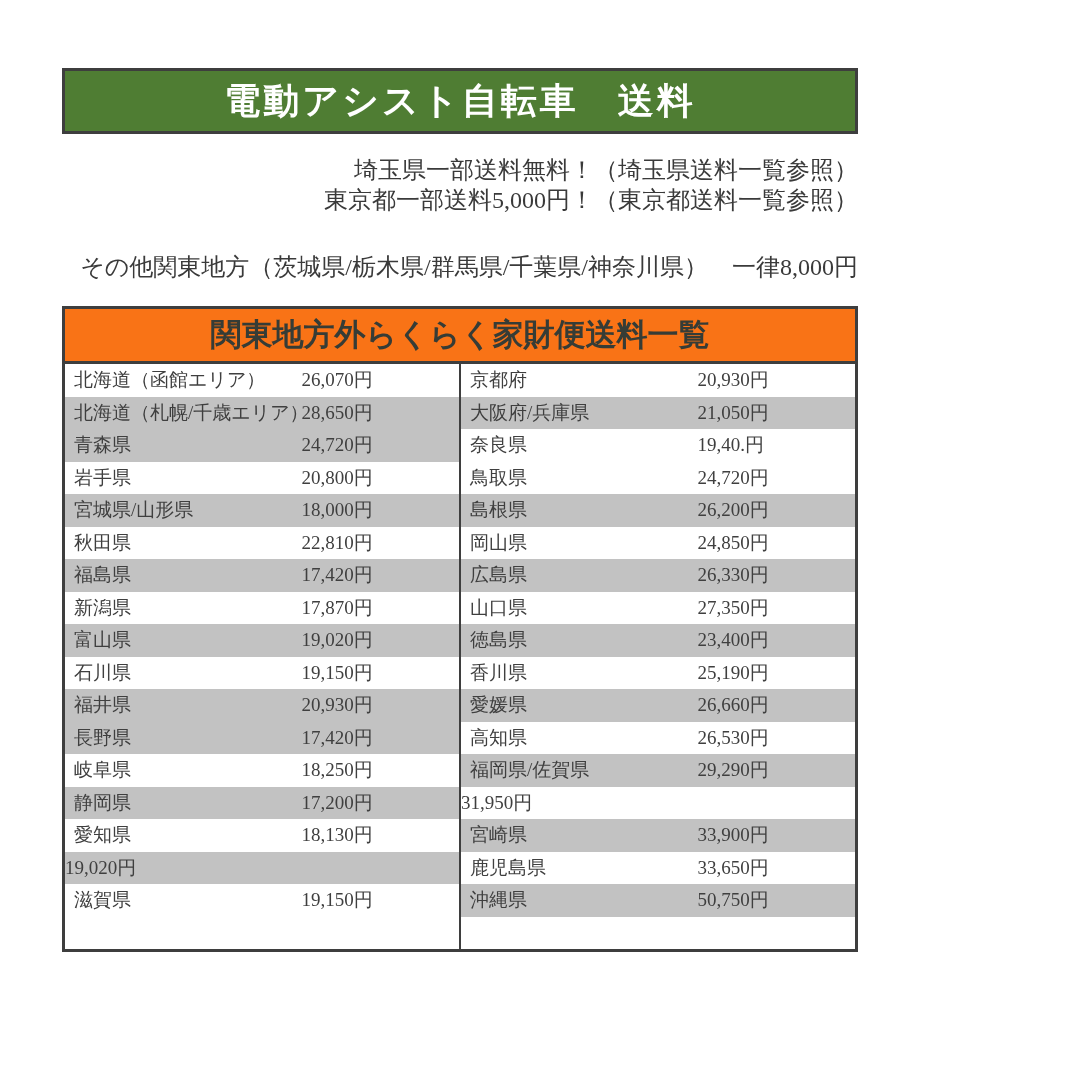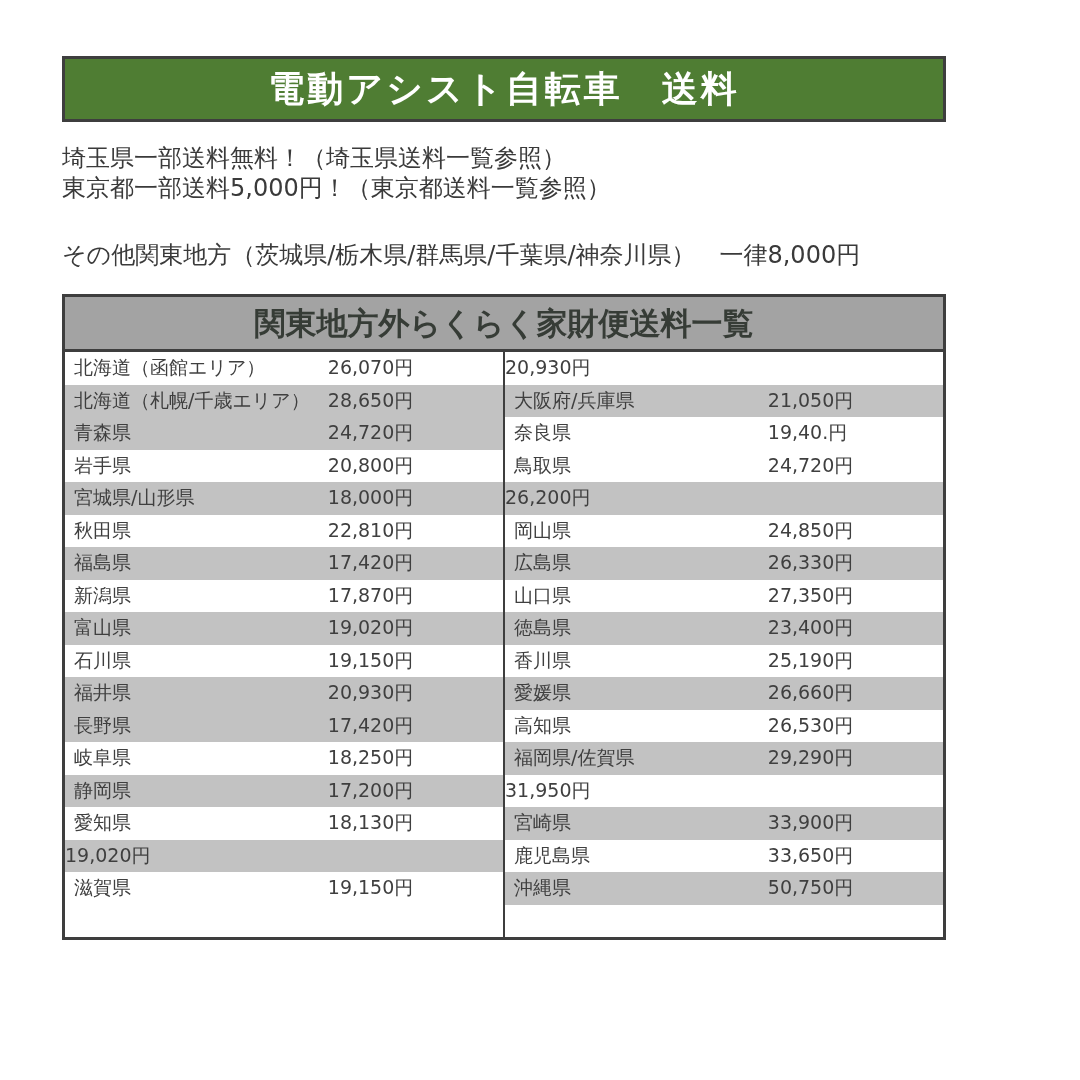--- a/index.html
+++ b/index.html
@@ -11,54 +11,55 @@
   .canvas {
     position: relative;
     width: 1080px;
     height: 1080px;
     background: #ffffff;
     overflow: hidden;
   }
   .sheet {
     position: absolute;
     left: 62px;
-    top: 56px;
-    width: 884px;
+    top: 68px;
+    width: 796px;
+    font-family: Liberation Serif, serif;
   }
   
   .main-header {
     box-sizing: border-box;
     border: 3px solid #3e3e3e;
     background: #4f7d33;
     color: #ffffff;
     font-size: 36px;
     font-weight: bold;
     text-align: center;
     height: 66px;
     line-height: 60px;
     letter-spacing: 3px;
   }
   
   .notes {
     padding: 21px 0 24px 0;
   }
   .note {
-    text-align: left;
+    text-align: right;
     font-size: 24px;
     color: #3a3a3a;
     height: 30px;
     line-height: 30px;
   }
   .note + .note { }
   .note:last-child { margin-top: 37px; }
   
   .sub-header {
     box-sizing: border-box;
     border: 3px solid #3e3e3e;
-    background: #a3a3a3;
+    background: #f97316;
     color: #363c36;
     font-size: 31px;
     font-weight: bold;
     text-align: center;
     height: 58px;
     line-height: 52px;
   }
   
   .fee-table {
     box-sizing: border-box;
@@ -196,40 +197,42 @@
           </div>
 
           <div class="row">
             <span class="cell-name">滋賀県</span>
             <span class="cell-price">19,150円</span>
           </div>
         </div>
       <div class="half right">
 
           <div class="row">
+            <span class="cell-name">京都府</span>
             <span class="cell-price">20,930円</span>
           </div>
 
           <div class="row alt">
             <span class="cell-name">大阪府/兵庫県</span>
             <span class="cell-price">21,050円</span>
           </div>
 
           <div class="row">
             <span class="cell-name">奈良県</span>
             <span class="cell-price">19,40.円</span>
           </div>
 
 
           <div class="row">
             <span class="cell-name">鳥取県</span>
             <span class="cell-price">24,720円</span>
           </div>
 
           <div class="row alt">
+            <span class="cell-name">島根県</span>
             <span class="cell-price">26,200円</span>
           </div>
 
           <div class="row">
             <span class="cell-name">岡山県</span>
             <span class="cell-price">24,850円</span>
           </div>
 
           <div class="row alt">
             <span class="cell-name">広島県</span>

